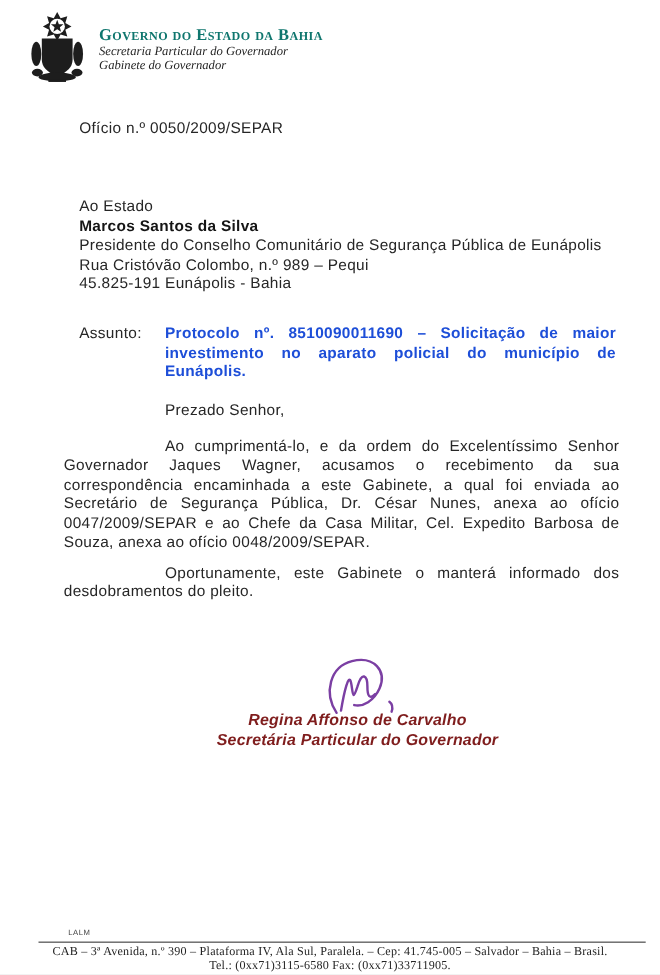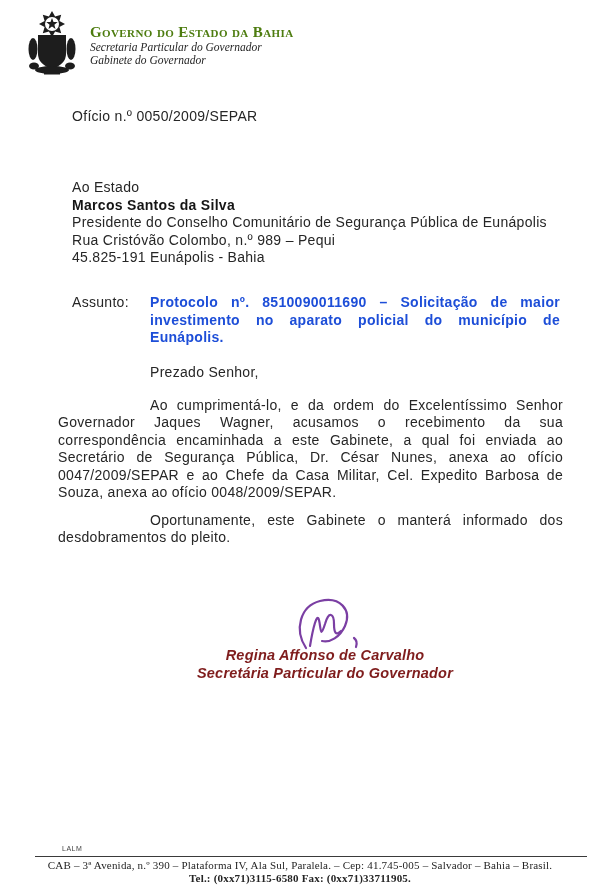--- a/index.html
+++ b/index.html
@@ -17,21 +17,21 @@
   
   .letterhead { position: absolute; top: 8px; left: 24px; width: 420px; height: 72px; }
   .crest { position: absolute; left: 0; top: 2px; }
   .letterhead-text { position: absolute; left: 66px; top: 16px; white-space: nowrap; }
   .org-name {
     font-family: "Liberation Serif", serif;
     font-weight: 700;
     font-variant: small-caps;
     font-size: 15px;
     letter-spacing: 0.4px;
-    color: #4d7c0f;
+    color: #0f766e;
   }
   .org-sub {
     font-family: "Liberation Serif", serif;
     font-style: italic;
     font-size: 11.5px;
     line-height: 13px;
     color: #242424;
   }
 
   
@@ -72,21 +72,21 @@
     font-family: "Liberation Sans", sans-serif;
   }
   .footer-rule { position: absolute; left: 35px; top: 856px; width: 552px; border-top: 1.5px solid #3a3a3a; }
   .footer-line {
     position: absolute; left: 0; width: 100%;
     text-align: center;
     font-family: "Liberation Serif", serif;
     font-size: 11px; color: #242424; letter-spacing: 0.2px;
   }
   .footer-address { top: 859px; }
-  .footer-contacts { top: 872px; font-weight: bold; }
+  .footer-contacts { top: 872px; }
 </style>
 </head>
 <body>
 
 <div class="page">
 
   <div class="letterhead">
     <svg class="crest" width="56" height="66" viewBox="0 0 56 66">
       <g fill="#1d1d1d">
         <polygon points="28,1 31.1,6.6 37.2,4.8 35.4,10.9 41,14 35.4,17.1 37.2,23.2 31.1,21.4 28,27 24.9,21.4 18.8,23.2 20.6,17.1 15,14 20.6,10.9 18.8,4.8 24.9,6.6"></polygon>

